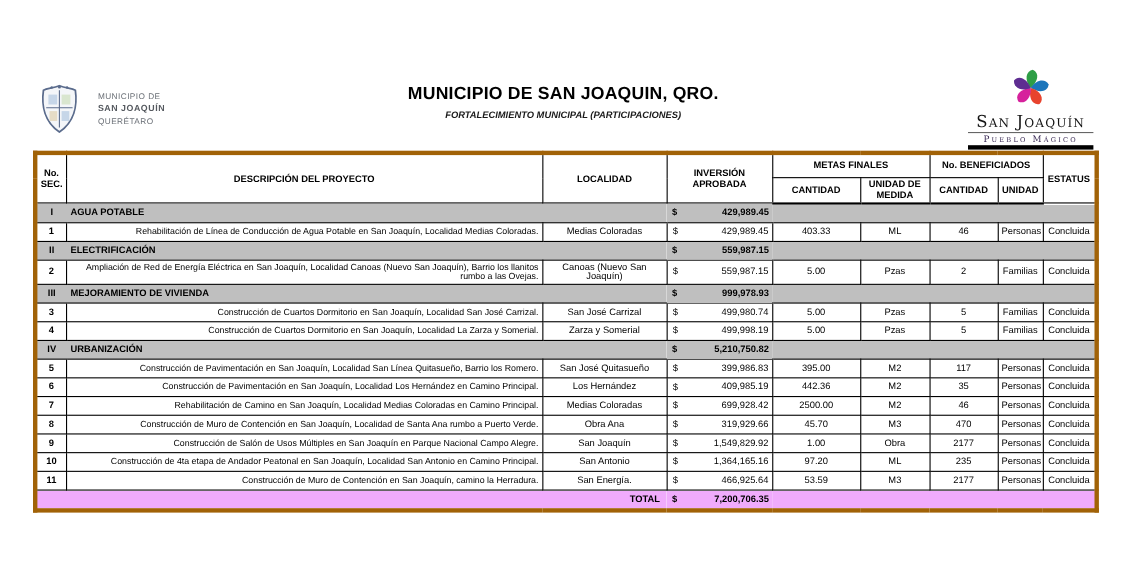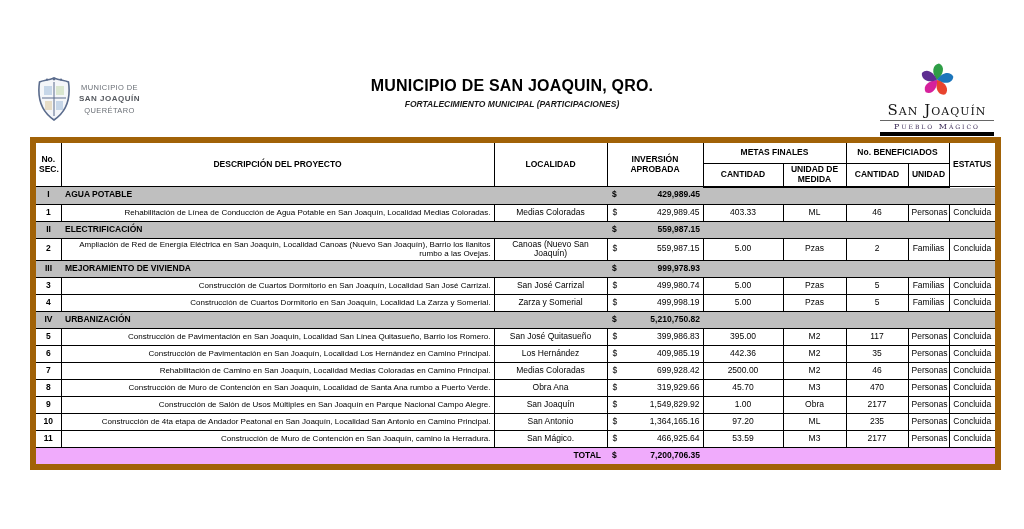--- a/index.html
+++ b/index.html
@@ -4,21 +4,21 @@
 <style>
   html,body{margin:0;padding:0;}
   body{
     width:1024px;height:529px;background:#ffffff;overflow:hidden;position:relative;
     font-family:"Liberation Sans", sans-serif;color:#000;
     -webkit-font-smoothing:antialiased;
   }
   .page{position:absolute;inset:0;background:#fff;}
 
   
-  .crest{position:absolute;left:36px;top:76px;display:flex;align-items:center;gap:7px;text-align:center;}
+  .crest{position:absolute;left:36px;top:76px;display:flex;align-items:center;gap:17px;}
   .crest svg{display:block;}
   .crest-text{font-size:7.5px;line-height:1.5;color:#6a6f76;letter-spacing:.4px;}
   .crest-text .strong{font-weight:bold;font-size:8px;color:#55595f;letter-spacing:.5px;}
 
   .titles{position:absolute;left:0;right:0;top:77px;text-align:center;}
   .title1{font-size:16px;font-weight:bold;letter-spacing:.2px;}
   .title2{font-size:10px;font-weight:bold;margin-top:4px;letter-spacing:.1px;}
   .title3{font-size:8.5px;font-weight:bold;font-style:italic;margin-top:4px;color:#1a1a1a;}
 
   .brand{position:absolute;right:22px;top:60px;width:130px;text-align:center;}
@@ -31,21 +31,21 @@
     font-family:"DejaVu Serif", serif;font-variant:small-caps;
     font-size:8px;letter-spacing:2px;color:#3a2a55;
     border-top:1px solid #666;border-bottom:4px solid #000000;
     padding:1px 0;margin:1px 8px 0 8px;white-space:nowrap;
   }
 
   
   table.budget{
     position:absolute;left:30px;top:137px;width:965px;
     border-collapse:collapse;table-layout:fixed;
-    font-size:8.5px;border:6px solid #a16207;
+    font-size:8.5px;border:4px solid #a16207;
   }
   table.budget th, table.budget td{
     border:1px solid #000;padding:1px 3px;vertical-align:middle;
     overflow:hidden;
   }
   thead th{font-weight:bold;text-align:center;font-size:8.5px;line-height:1.15;padding:1px 2px;height:18px;}
   thead tr:last-child th{border-bottom:2px solid #000;}
 
   tbody td{height:14px;line-height:1.15;}
   td.c{text-align:center;}
@@ -267,21 +267,21 @@
           <td class="money"><span class="cur">$</span><span>1,364,165.16</span></td>
           <td class="c">97.20</td>
           <td class="c">ML</td>
           <td class="c">235</td>
           <td class="c">Personas</td>
           <td class="c">Concluida</td>
         </tr>
         <tr>
           <td class="sec">11</td>
           <td class="desc">Construcción de Muro de Contención en San Joaquín, camino la Herradura.</td>
-          <td class="c">San Mágico.</td>
+          <td class="c">San Energía.</td>
           <td class="money"><span class="cur">$</span><span>466,925.64</span></td>
           <td class="c">53.59</td>
           <td class="c">M3</td>
           <td class="c">2177</td>
           <td class="c">Personas</td>
           <td class="c">Concluida</td>
         </tr>
         <tr class="total-row">
           <td class="total-label" colspan="3">TOTAL</td>
           <td class="money"><span class="cur">$</span><span>7,200,706.35</span></td>

